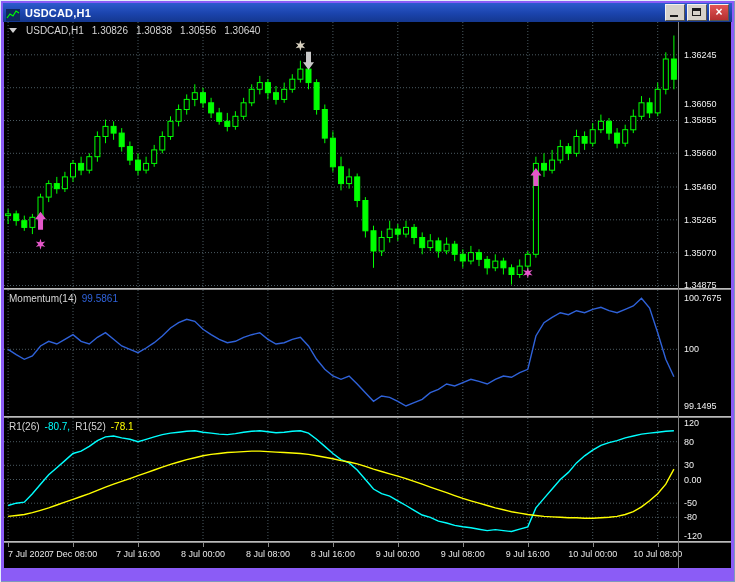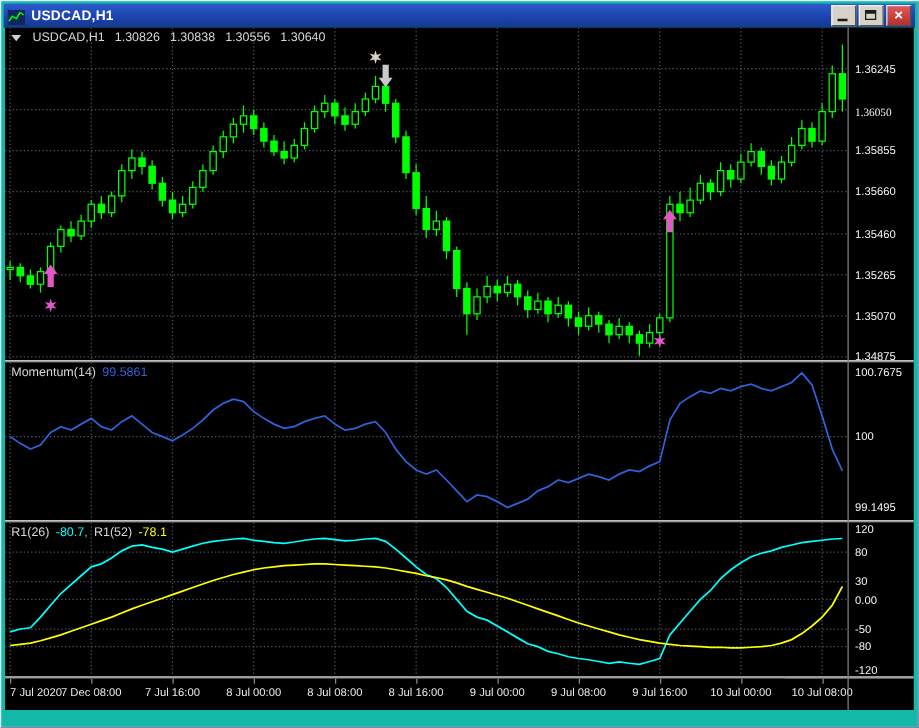--- a/index.html
+++ b/index.html
@@ -1,16 +1,16 @@
 <!DOCTYPE html>
 <html><head>
 <meta charset="utf-8">
 <style>
   html,body{margin:0;padding:0;background:#9fb6cf;}
-  .window{position:relative;width:735px;height:582px;background:#14b8a6;
+  .window{position:relative;width:735px;height:582px;background:#8b5cf6;
           box-shadow:inset 1px 1px 0 #e2eefb, inset -1px -1px 0 #7c99bd;
           font-family:"Liberation Sans",sans-serif;overflow:hidden;}
   .titlebar{position:absolute;left:3px;top:3px;width:729px;height:19px;
             background:linear-gradient(180deg,#2d5bce 0%,#1b44ad 55%,#14378f 100%);
             display:flex;align-items:center;padding:0 3px;box-sizing:border-box;}
   .title-icon{width:14px;height:12px;display:inline-block;}
   .title-text{color:#ffffff;font-size:11px;font-weight:bold;margin-left:5px;letter-spacing:.2px;}
   .win-buttons{margin-left:auto;display:flex;gap:2px;align-items:center;}
   .win-btn{width:18px;height:15px;background:#d6d2ca;border:1px solid;
            border-color:#f4f2ee #565450 #565450 #f4f2ee;position:relative;
@@ -263,21 +263,21 @@
         </svg>
       <div class="hdr">
         <span class="tri"></span>
         <span>USDCAD,H1</span>
         <span>1.30826</span>
         <span>1.30838</span>
         <span>1.30556</span>
         <span>1.30640</span>
       </div>
     <div class="ytick" style="top: 27.8291px;">1.36245</div>
-        <div class="ytick" style="top: 63px; font-family: Liberation Serif, serif;">1.36050</div>
+        <div class="ytick" style="top: 77px;">1.36050</div>
         <div class="ytick" style="top: 93.4873px;">1.35855</div>
         <div class="ytick" style="top: 126.316px;">1.35660</div>
         <div class="ytick" style="top: 159.987px;">1.35460</div>
         <div class="ytick" style="top: 192.816px;">1.35265</div>
         <div class="ytick" style="top: 225.646px;">1.35070</div>
         <div class="ytick" style="top: 258.475px;">1.34875</div>
       </div>
 
     <div class="separator sep-a"></div>
 

